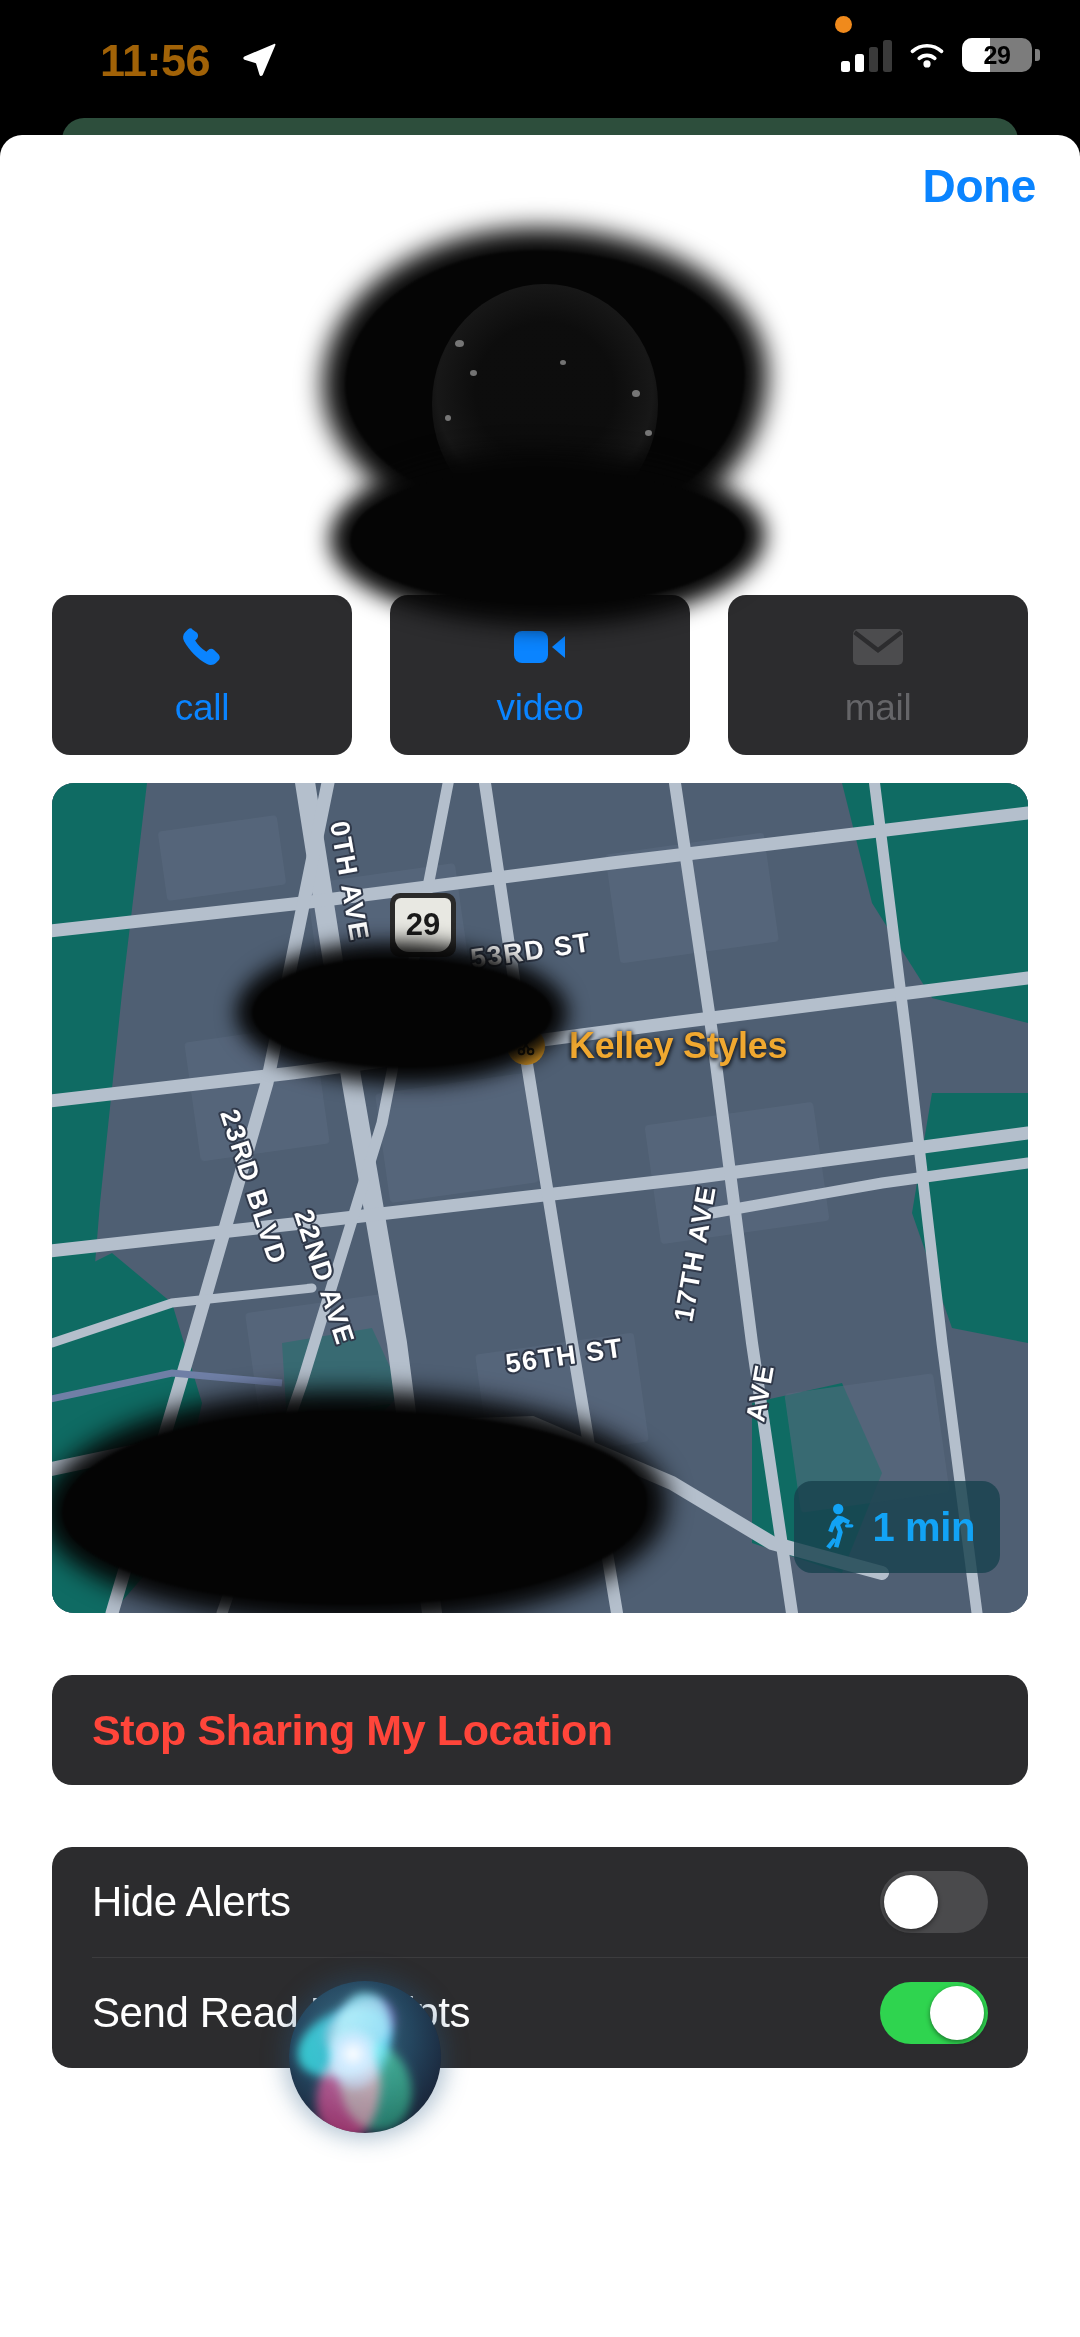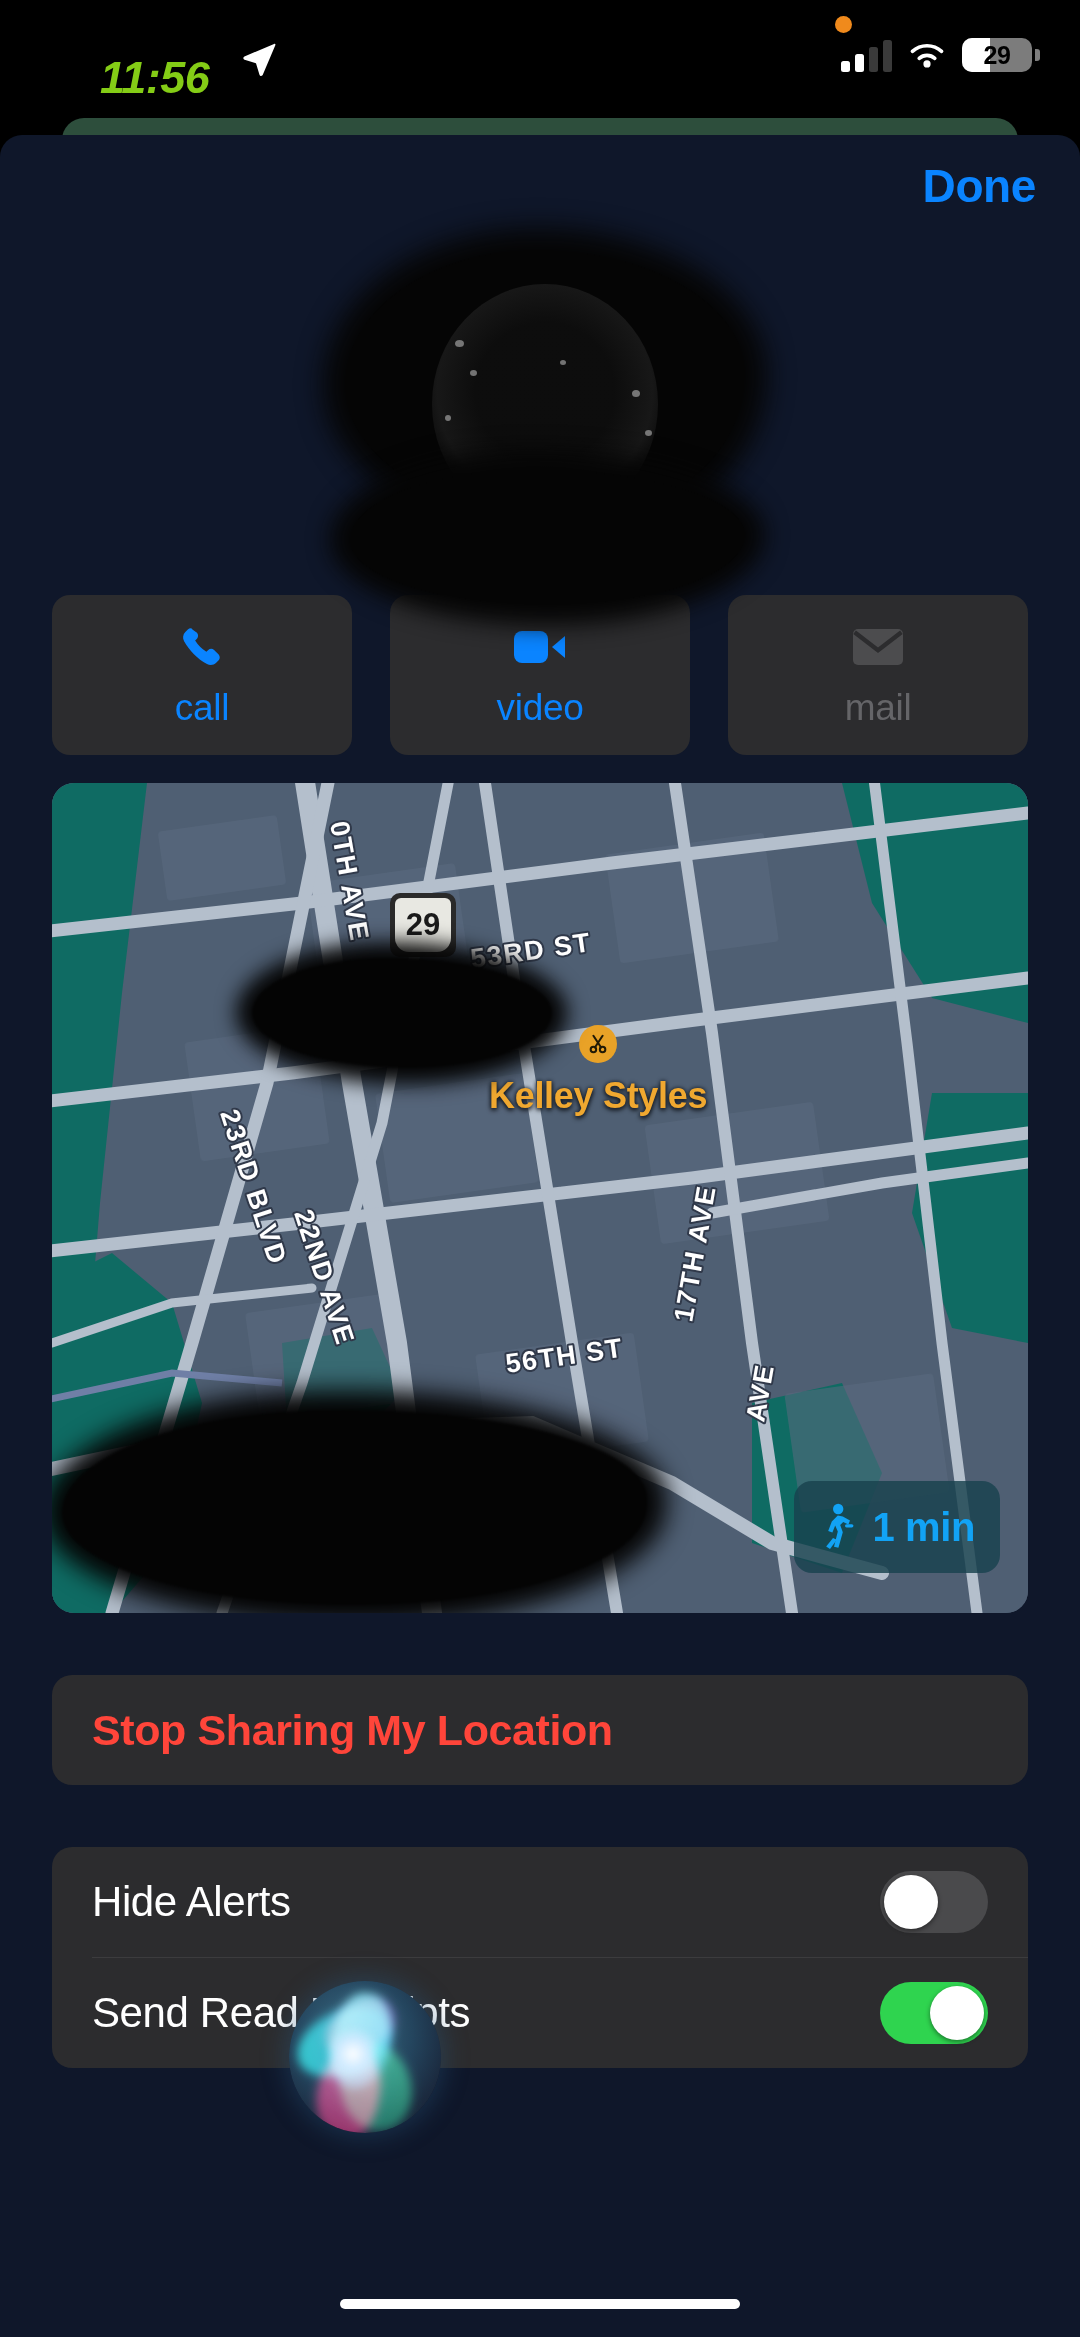--- a/index.html
+++ b/index.html
@@ -7,22 +7,22 @@
     width:1080px; height:2337px;
     background:#000;
     font-family:"Liberation Sans", sans-serif;
     overflow:hidden;
   }
   #screen { position:relative; width:1080px; height:2337px; background:#000; }
 
   
   .statusbar { position:absolute; top:0; left:0; width:1080px; height:118px; z-index:40; }
   .sb-time {
-    position:absolute; left:100px; top:52px;
-    font-size:45px; font-weight:700; color:#84cc16; letter-spacing:-0.5px;font-style:italic;
+    position:absolute; left:100px; top:35px;
+    font-size:45px; font-weight:700; color:#a16207; letter-spacing:-0.5px;
   }
   .sb-loc { position:absolute; left:240px; top:40px; width:38px; height:38px; }
   .sb-right { position:absolute; right:48px; top:38px; display:flex; align-items:flex-end; gap:14px; }
   .sb-privacy { position:absolute; right:228px; top:16px; width:17px; height:17px; border-radius:50%; background:#f08a1c; }
   .bars { display:flex; align-items:flex-end; gap:5px; height:32px; }
   .bars i { display:block; width:9px; border-radius:2.5px; background:#3a3a3a; }
   .bars i.on { background:#fff; }
   .bars i:nth-child(1){ height:11px; }
   .bars i:nth-child(2){ height:18px; }
   .bars i:nth-child(3){ height:25px; }
@@ -40,21 +40,21 @@
 
   
   .peek {
     position:absolute; left:62px; top:118px; width:956px; height:40px;
     background:#2d4e3c; border-radius:22px 22px 0 0; z-index:5;
   }
 
   
   .sheet {
     position:absolute; left:0; top:135px; width:1080px; height:2202px;
-    background:#0f172a; border-radius:22px 22px 0 0; z-index:10; overflow:hidden;
+    background:#ffffff; border-radius:22px 22px 0 0; z-index:10; overflow:hidden;
   }
 
   .done-row { position:relative; height:105px; }
   .done-btn {
     position:absolute; right:44px; top:24px;
     font-size:46px; font-weight:700; color:#0a84ff; letter-spacing:-0.4px;
     background:none; border:none; cursor:pointer; font-family:inherit;
   }
 
   
@@ -94,23 +94,22 @@
   .act .lbl { font-size:37px; color:#0a84ff; letter-spacing:-0.3px; }
   .act.disabled .lbl { color:#656568; }
 
   
   .mapwrap {
     position:relative; margin:28px 52px 0; height:830px;
     border-radius:22px; overflow:hidden; background:#4a5a6e;
   }
   .map-svg { position:absolute; inset:0; width:100%; height:100%; }
   .poi {
-    position:absolute; left:437px; top:242px; display:flex; align-items:center; gap:12px;
+    position:absolute; left:455px; top:242px; display:flex; align-items:center; gap:24px;
     z-index:6;
-    flex-direction:column;
   }
   .poi-dot {
     width:38px; height:38px; border-radius:50%; background:#e9a227;
     display:flex; align-items:center; justify-content:center;
   }
   .poi-name {
     font-size:36px; font-weight:700; color:#f0a830; letter-spacing:-0.3px;
     text-shadow:0 0 4px #1a2330, 0 2px 5px rgba(0,0,0,.9);
   }
   .shield {

